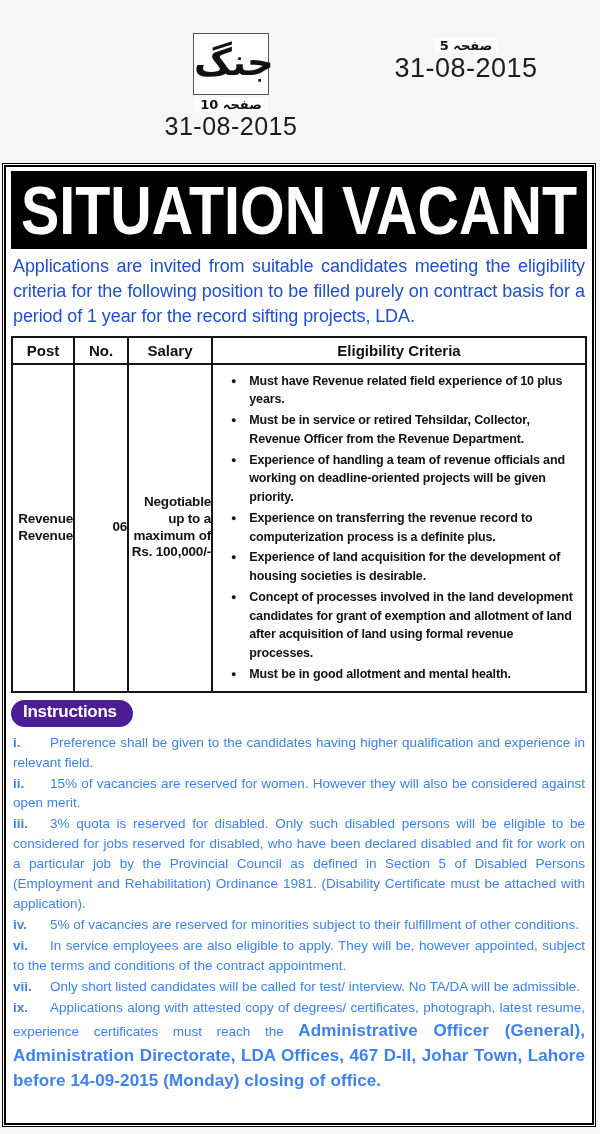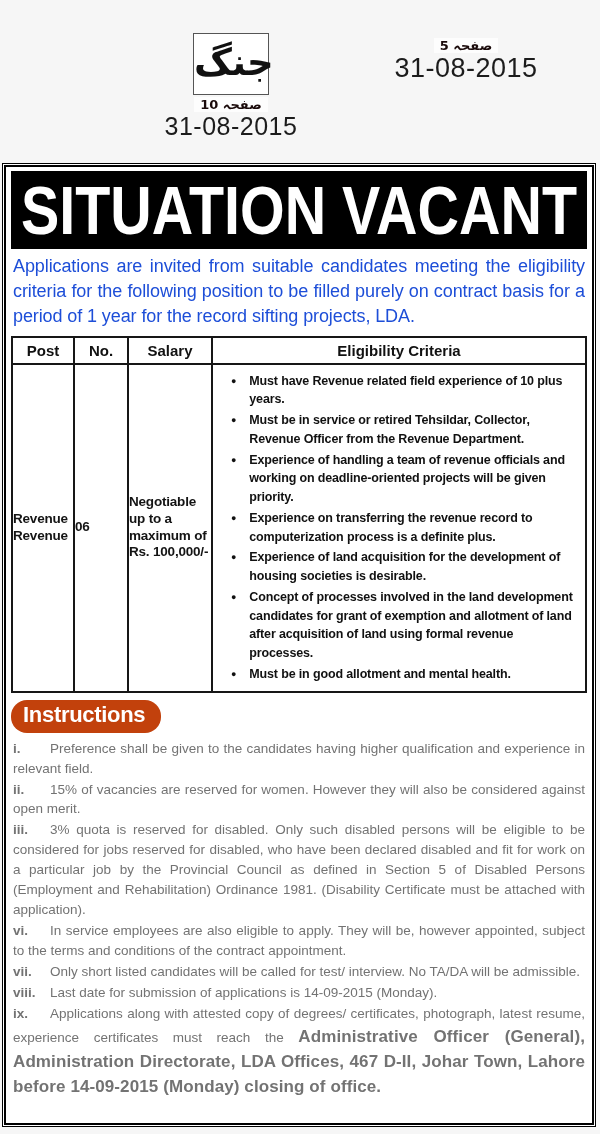--- a/index.html
+++ b/index.html
@@ -52,37 +52,37 @@
     font-weight:normal; font-size:18px; line-height:1.4;
     text-align:justify; color:#1d4ed8; margin:1px 2px 6px 2px; letter-spacing:-0.1px;
   }
 
   
   table.vacancy { width:100%; border-collapse:collapse; table-layout:fixed; }
   table.vacancy th, table.vacancy td { border:2px solid #161616; }
   table.vacancy th { font-size:15px; padding:4px 2px; color:#111; }
   col.c-post { width:62px; } col.c-no { width:54px; } col.c-salary { width:84px; }
   td.center-cell {
-    text-align:left; vertical-align:middle;
+    text-align:right; vertical-align:middle;
     font-weight:bold; font-size:13.5px; line-height:1.25; letter-spacing:-0.2px;
   }
   td.elig-cell { padding:5px 8px 5px 10px; vertical-align:top; }
   .elig-item {
     display:flex; font-weight:bold; font-size:12.5px; line-height:1.5;
     letter-spacing:-0.15px; margin:2px 0; color:#111;
   }
   .elig-dot { font-size:9px; line-height:1; margin:5px 13px 0 8px; flex:none; }
 
   
   .instr-badge {
-    display:inline-block; background:#c2410c; color:#fff; font-weight:bold;
-    font-size:22px; padding:2px 16px 5px 12px; border-radius:16px;
+    display:inline-block; background:#4c1d95; color:#fff; font-weight:bold;
+    font-size:17px; padding:2px 16px 5px 12px; border-radius:16px;
     margin:7px 0 5px 0; letter-spacing:-0.3px;
   }
-  .instr { font-size:13.5px; line-height:1.48; text-align:justify; color:#737373; margin:1px 2px; }
+  .instr { font-size:13.5px; line-height:1.48; text-align:justify; color:#3b82f6; margin:1px 2px; }
   .instr .num { font-weight:bold; display:inline-block; min-width:37px; }
   .instr .emph { font-weight:bold; font-size:17px; letter-spacing:0.1px; }
 </style>
 </head>
 <body>
 
 <div class="masthead">
   <div class="paper-block jang-block">
     <div class="jang-box">
       <span>جنگ</span>
@@ -163,20 +163,20 @@
     </tbody>
       </table>
 
     <div>
       <span class="instr-badge">Instructions</span>
     </div>
 
     <p class="instr"><span class="num">i.</span><span>Preference shall be given to the candidates having higher qualification and experience in relevant field.</span></p>
     <p class="instr"><span class="num">ii.</span><span>15% of vacancies are reserved for women. However they will also be considered against open merit.</span></p>
     <p class="instr"><span class="num">iii.</span><span>3% quota is reserved for disabled. Only such disabled persons will be eligible to be considered for jobs reserved for disabled, who have been declared disabled and fit for work on a particular job by the Provincial Council as defined in Section 5 of Disabled Persons (Employment and Rehabilitation) Ordinance 1981. (Disability Certificate must be attached with application).</span></p>
+    <p class="instr"><span class="num">iv.</span><span>5% of vacancies are reserved for minorities subject to their fulfillment of other conditions.</span></p>
     <p class="instr"><span class="num">vi.</span><span>In service employees are also eligible to apply. They will be, however appointed, subject to the terms and conditions of the contract appointment.</span></p>
     <p class="instr"><span class="num">vii.</span><span>Only short listed candidates will be called for test/ interview. No TA/DA will be admissible.</span></p>
-    <p class="instr"><span class="num">viii.</span><span>Last date for submission of applications is 14-09-2015 (Monday).</span></p>
     <p class="instr"><span class="num">ix.</span><span>Applications along with attested copy of degrees/ certificates, photograph, latest resume, experience certificates must reach the</span>
       <span class="emph">Administrative Officer (General), Administration Directorate, LDA Offices, 467 D-II, Johar Town, Lahore before 14-09-2015 (Monday) closing of office.</span></p>
 
   </div>
 </div>
 
 </body></html>

